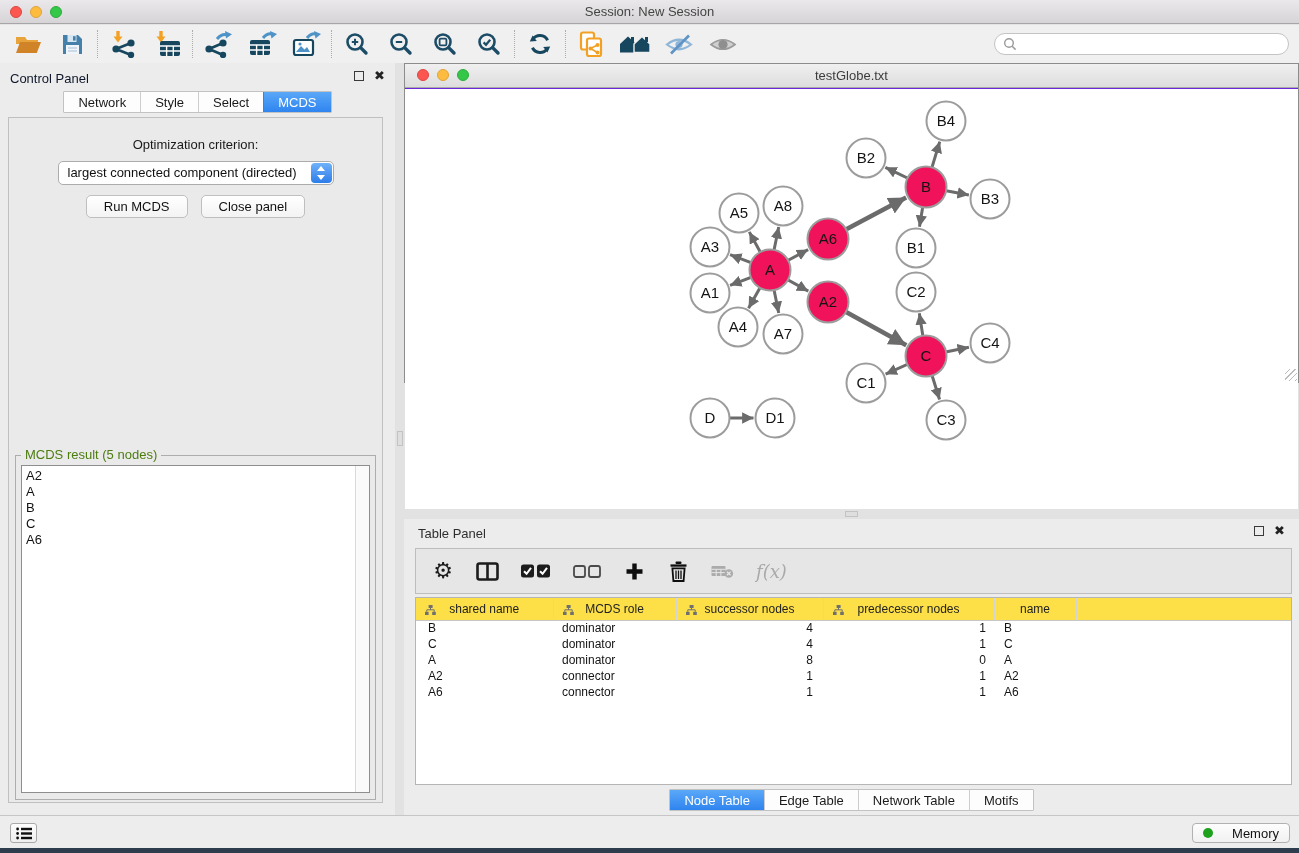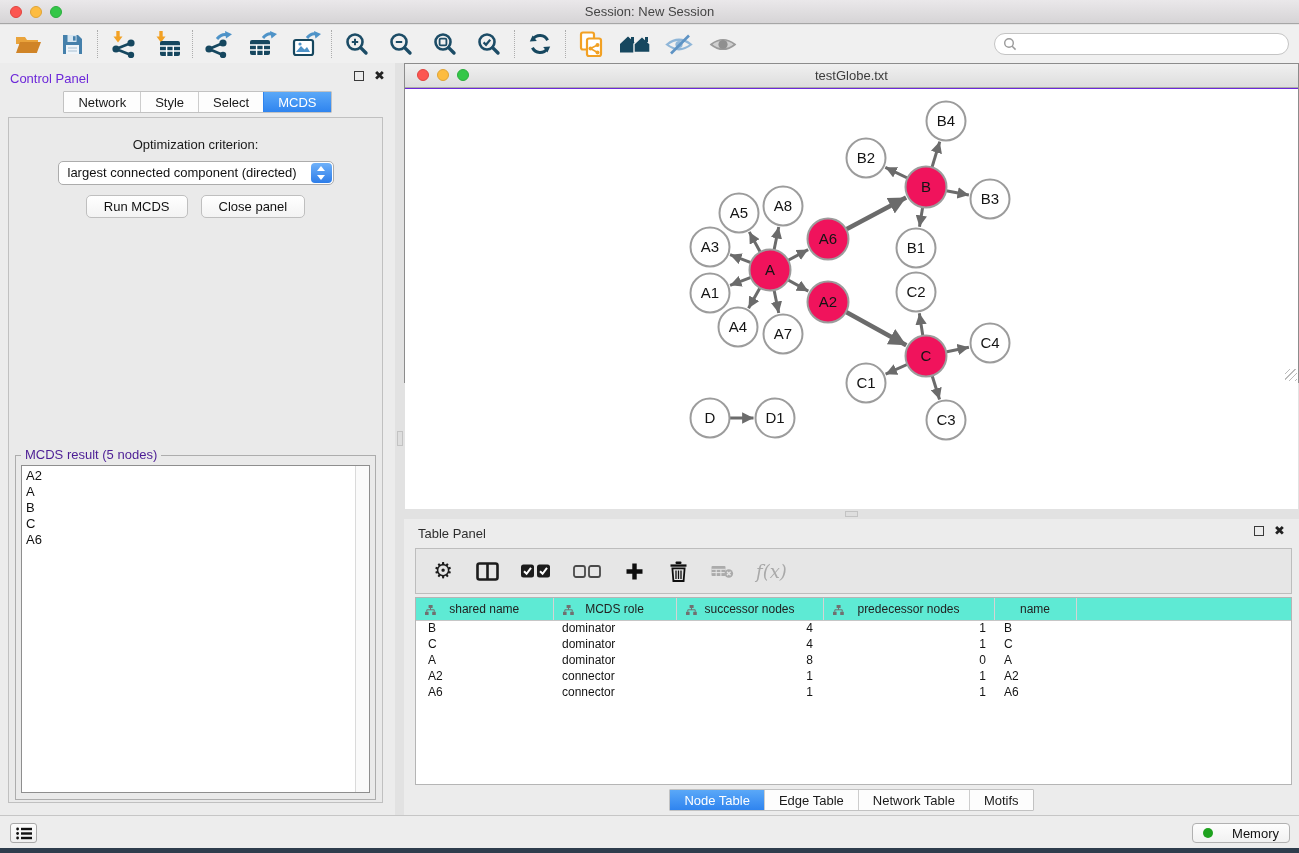--- a/index.html
+++ b/index.html
@@ -29,21 +29,21 @@
     background:#fff; border:1px solid #C4C4C4; border-radius:11px; display:flex; align-items:center; padding-left:8px; }
   .search input { border:none; outline:none; flex:1; height:18px; font-size:12px; background:transparent;
     font-family:"Liberation Sans",sans-serif; }
 
   
   .workspace { position:absolute; left:0; top:63px; width:1299px; height:752px; background:#E2E2E2; }
 
   
   .control-panel { position:absolute; left:0; top:0; width:395px; height:752px; background:#ECECEC; }
   .cp-header { position:relative; height:28px; }
-  .cp-header .pname { position:absolute; left:10px; top:8px; font-size:13px; color:#6d28d9; }
+  .cp-header .pname { position:absolute; left:10px; top:8px; font-size:13px; color:#0f172a; }
   .panel-icons { position:absolute; right:10px; top:8px; display:flex; gap:10px; align-items:center; }
   .float-box { width:10px; height:10px; border:1.6px solid #3A3A3A; background:transparent; }
   .close-x { font-size:13px; font-weight:bold; color:#222; line-height:10px; font-family:"DejaVu Sans",sans-serif; }
   .seg { display:inline-flex; border:1px solid #C2C2C2; border-radius:1px; overflow:hidden;
     background:#FDFDFD; height:22px; }
   .seg .tab { padding:3px 14px; font-size:13px; color:#1A1A1A; border-left:1px solid #CDCDCD;
     background:#FDFDFD; line-height:15px; cursor:default; white-space:nowrap; }
   .seg .tab:first-child { border-left:none; }
   .seg .tab.active { background:linear-gradient(#5AA8F8,#2F84EF); color:#fff; border-left-color:#2F84EF;text-align:center; }
   .cp-tabs { display:flex; justify-content:center; }
@@ -59,21 +59,21 @@
     border-left:4.5px solid transparent; border-right:4.5px solid transparent; }
   .dd-stepper .up { top:3px; border-bottom:5px solid #fff; }
   .dd-stepper .down { bottom:3px; border-top:5px solid #fff; }
   .btn-row { display:flex; justify-content:center; gap:13px; margin-top:10px; }
   .btn { height:23px; padding:0 17px; background:linear-gradient(#FFFFFF,#F3F3F3);
     border:1px solid #BFBFBF; border-radius:5px; font-size:13px; color:#111;
     font-family:"Liberation Sans",sans-serif; cursor:default; }
   .result-fieldset { position:absolute; left:6px; right:6px; top:337px; bottom:2px;
     border:1px solid #ADADAD; }
   .result-legend { position:absolute; top:-9px; left:5px; background:#EAEAEA; padding:0 4px;
-    font-size:13px; color:#4c1d95; }
+    font-size:13px; color:#4d7c0f; }
   .listbox { position:absolute; left:5px; right:5px; top:9px; bottom:6px; background:#fff;
     border:1px solid #8E8E8E; overflow:hidden; }
   .listbox .items { padding:2px 0 0 4px; font-size:13px; line-height:16px; color:#111; }
   .list-scroll { position:absolute; right:0; top:0; bottom:0; width:14px; background:#FAFAFA;
     border-left:1px solid #DADADA; }
 
   
   .net-window { position:absolute; left:404px; top:0; width:895px; height:320px;
     background:#6d28d9; border:1px solid #8C8C8C; }
   .nw-titlebar { position:relative; height:24px; background:linear-gradient(#F0F0F0,#DDDDDD);
@@ -95,21 +95,21 @@
   .tp-header .panel-icons { right:14px; top:7px; }
   .tp-toolbar { position:absolute; left:11px; right:7px; top:29px; height:46px; background:#E6E6E6;
     border:1px solid #BDBDBD; display:flex; align-items:center; padding-left:16px; gap:22px; }
   .ticon { display:flex; align-items:center; justify-content:center; background:none; border:none;
     height:32px; min-width:22px; cursor:default; }
   .gear-glyph { font-family:"DejaVu Sans",sans-serif; font-size:22px; color:#1C1C1C; line-height:22px; }
   .fx-glyph { font-family:"DejaVu Serif",serif; font-style:italic; font-size:18px; color:#A9A9A9; }
   .tp-table-wrap { position:absolute; left:11px; right:7px; top:78px; height:188px;
     background:#fff; border:1px solid #B5B5B5; overflow:hidden; }
   table.nodetable { border-collapse:collapse; table-layout:fixed; width:877px; font-size:12px; }
-  table.nodetable th { position:relative; height:22px; background:#5eead4;
+  table.nodetable th { position:relative; height:22px; background:#fde047;
     border-bottom:1px solid #C6C6C6; border-left:1px solid #D4D4D4; font-weight:normal;
     font-size:12px; color:#222; text-align:center; }
   table.nodetable th:first-child { border-left:none; }
   table.nodetable th .hicon { position:absolute; left:9px; top:6px; }
   table.nodetable td { height:16px; color:#141414; white-space:nowrap; overflow:hidden; }
   table.nodetable td:nth-child(1) { padding-left:12px; }
   table.nodetable td:nth-child(2) { padding-left:9px; }
   table.nodetable td:nth-child(3) { text-align:right; padding-right:10px; }
   table.nodetable td:nth-child(4) { text-align:right; padding-right:8px; }
   table.nodetable td:nth-child(5) { padding-left:10px; }

